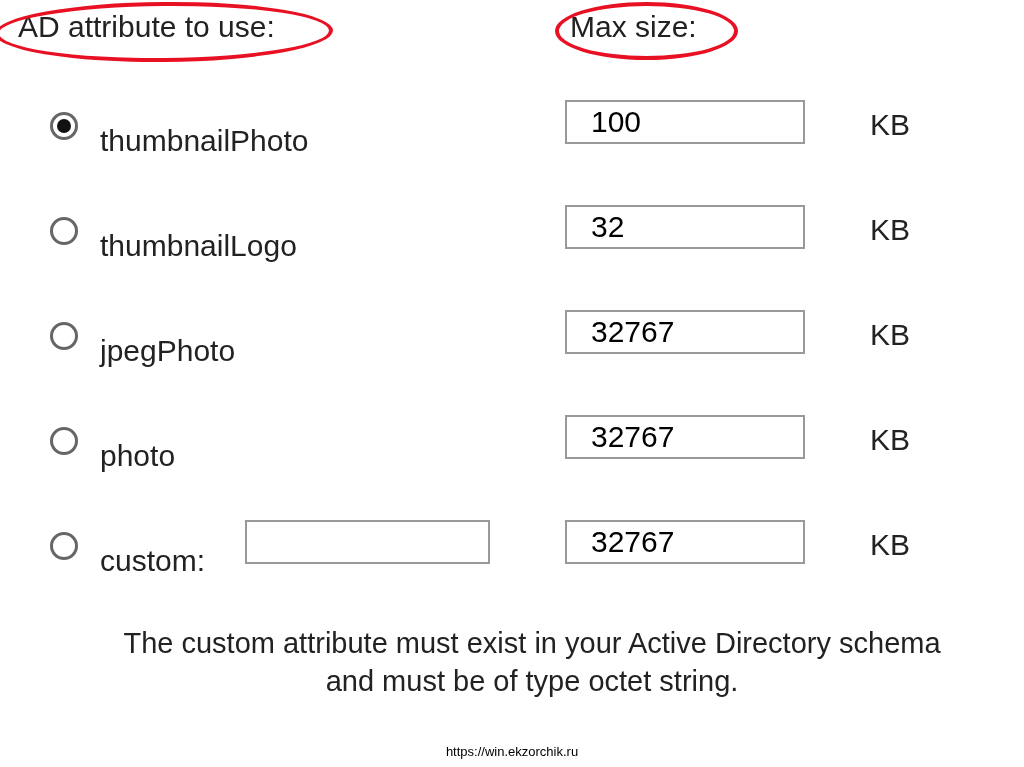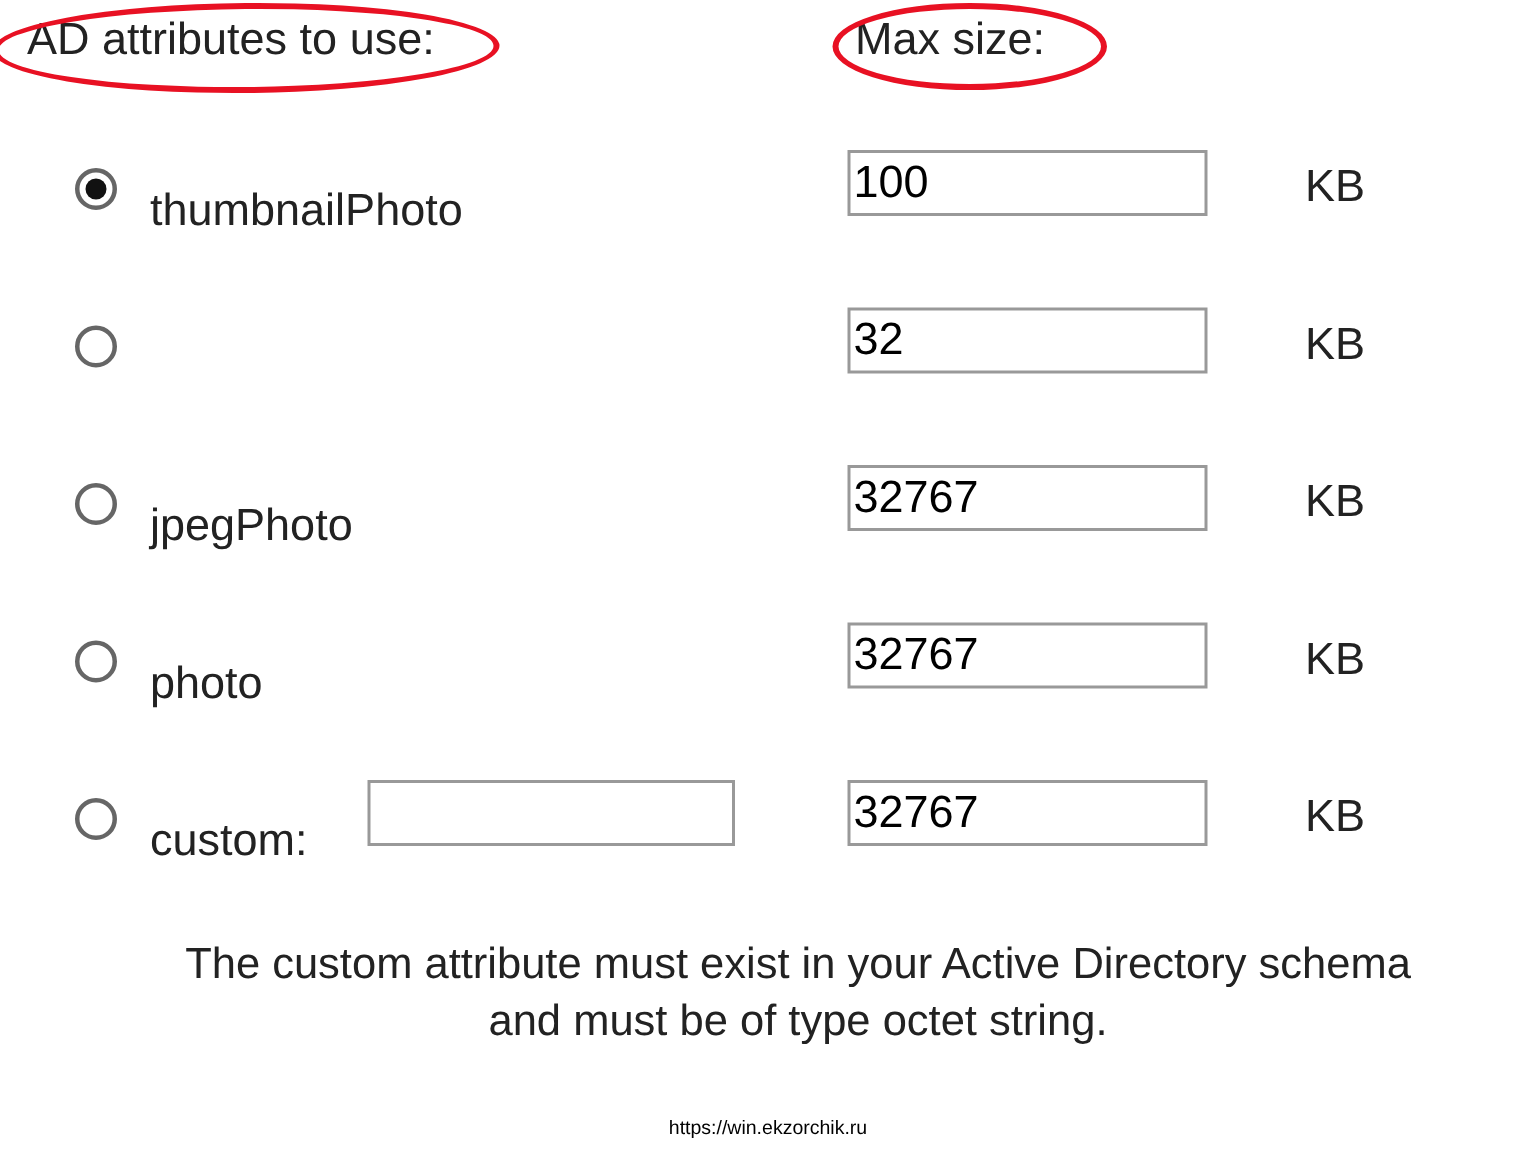--- a/index.html
+++ b/index.html
@@ -106,21 +106,21 @@
     font-family: inherit;
   }
   .size-input {
     position: absolute;
     left: 565px;
     top: 0;
     width: 240px;
     height: 44px;
     border: 2px solid #999;
     font-size: 30px;
-    padding: 0 2px;
+    padding: 0 24px;
     box-sizing: border-box;
     font-family: inherit;
   }
   .unit {
     position: absolute;
     left: 870px;
     top: 8px;
     font-size: 30px;
   }
   .note {
@@ -140,35 +140,36 @@
     text-align: center;
     font-size: 13px;
     color: #000;
   }
 </style>
 </head>
 <body>
 
 <div class="page">
   <div class="header-row">
-    <span class="header-left">AD attributes to use:</span>
+    <span class="header-left">AD attribute to use:</span>
     <span class="header-right">Max size:</span>
   </div>
   <div class="circle circle-left"></div>
   <div class="circle circle-right"></div>
 
   <div class="rows" id="rows">
       <div class="row">
         <div class="radio selected"></div>
         <span class="radio-label">thumbnailPhoto</span>
         <input type="text" class="size-input" value="100" style="">
         <span class="unit">KB</span>
       </div>
       <div class="row">
         <div class="radio"></div>
+        <span class="radio-label">thumbnailLogo</span>
         <input type="text" class="size-input" value="32" style="">
         <span class="unit">KB</span>
       </div>
       <div class="row">
         <div class="radio"></div>
         <span class="radio-label">jpegPhoto</span>
         <input type="text" class="size-input" value="32767" style="">
         <span class="unit">KB</span>
       </div>
       <div class="row">

